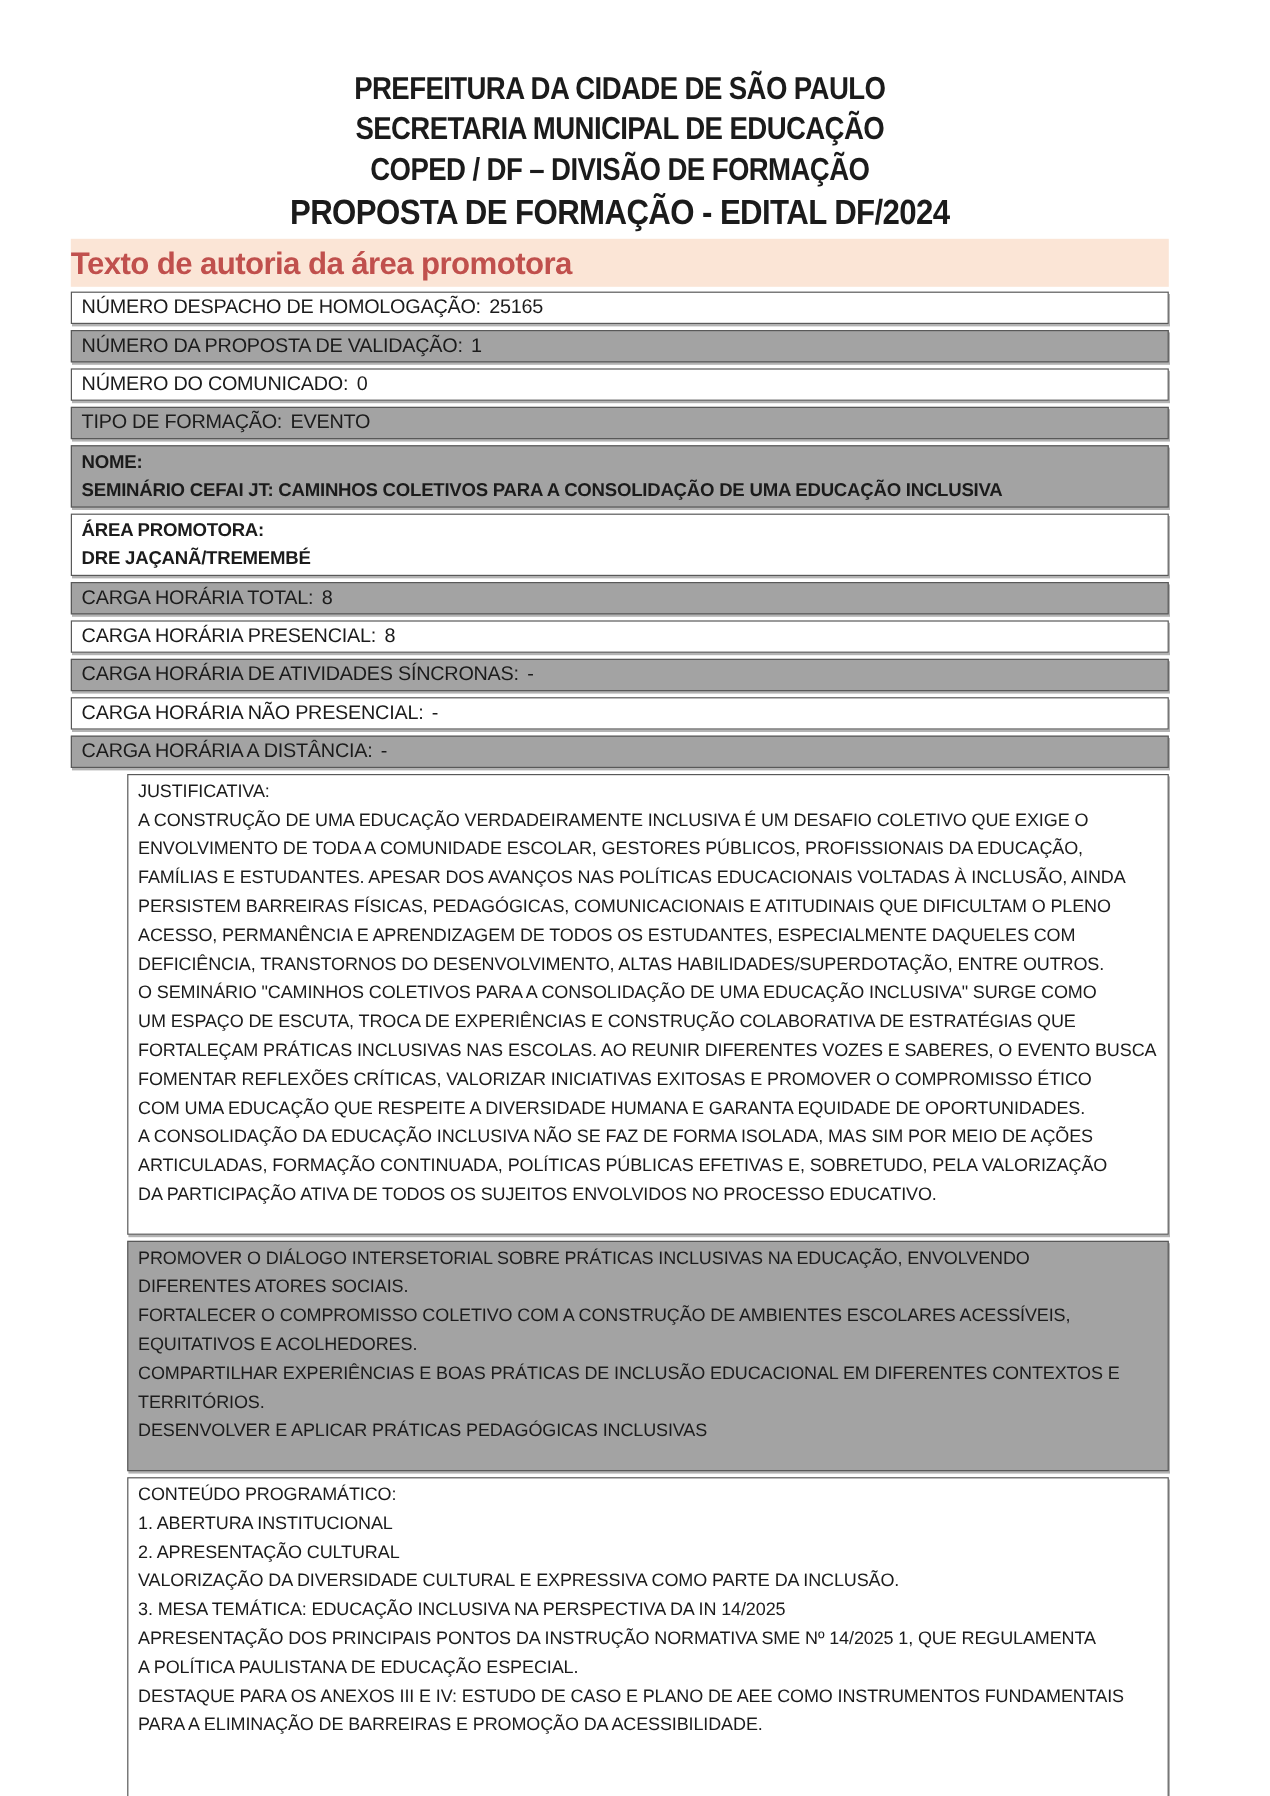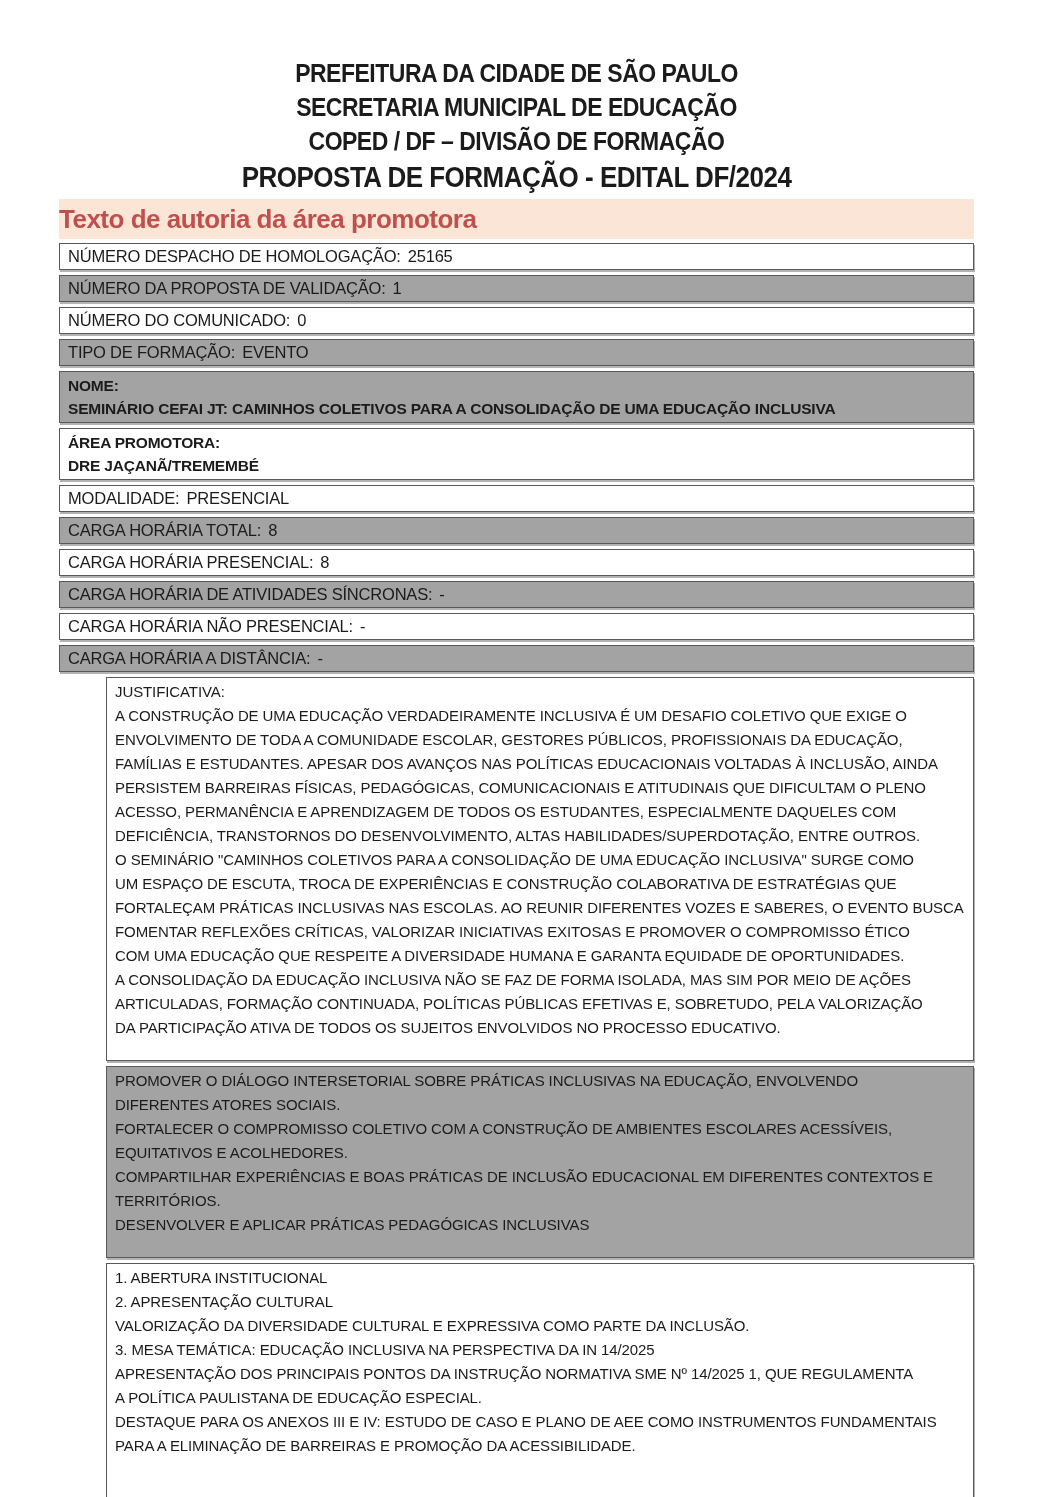--- a/index.html
+++ b/index.html
@@ -123,24 +123,20 @@
     <span class="val">EVENTO</span>
   </div>
       <div class="row peach stacked">
     <span class="lbl">NOME:</span>
     <span class="val">SEMINÁRIO CEFAI JT: CAMINHOS COLETIVOS PARA A CONSOLIDAÇÃO DE UMA EDUCAÇÃO INCLUSIVA</span>
   </div>
       <div class="row white stacked">
     <span class="lbl">ÁREA PROMOTORA:</span>
     <span class="val">DRE JAÇANÃ/TREMEMBÉ</span>
   </div>
-      <div class="row white inline">
-    <span class="lbl">MODALIDADE:</span>
-    <span class="val">PRESENCIAL</span>
-  </div>
       <div class="row peach inline">
     <span class="lbl">CARGA HORÁRIA TOTAL:</span>
     <span class="val">8</span>
   </div>
       <div class="row white inline">
     <span class="lbl">CARGA HORÁRIA PRESENCIAL:</span>
     <span class="val">8</span>
   </div>
       <div class="row peach inline">
     <span class="lbl">CARGA HORÁRIA DE ATIVIDADES SÍNCRONAS:</span>
@@ -177,20 +173,21 @@
       <div class="row section peach">
     <div class="sec-body">PROMOVER O DIÁLOGO INTERSETORIAL SOBRE PRÁTICAS INCLUSIVAS NA EDUCAÇÃO, ENVOLVENDO
 DIFERENTES ATORES SOCIAIS.
 FORTALECER O COMPROMISSO COLETIVO COM A CONSTRUÇÃO DE AMBIENTES ESCOLARES ACESSÍVEIS,
 EQUITATIVOS E ACOLHEDORES.
 COMPARTILHAR EXPERIÊNCIAS E BOAS PRÁTICAS DE INCLUSÃO EDUCACIONAL EM DIFERENTES CONTEXTOS E
 TERRITÓRIOS.
 DESENVOLVER E APLICAR PRÁTICAS PEDAGÓGICAS INCLUSIVAS</div>
   </div>
       <div class="row section white">
+    <div class="sec-title">CONTEÚDO PROGRAMÁTICO:</div>
     <div class="sec-body">1. ABERTURA INSTITUCIONAL
 2. APRESENTAÇÃO CULTURAL
 VALORIZAÇÃO DA DIVERSIDADE CULTURAL E EXPRESSIVA COMO PARTE DA INCLUSÃO.
 3. MESA TEMÁTICA: EDUCAÇÃO INCLUSIVA NA PERSPECTIVA DA IN 14/2025
 APRESENTAÇÃO DOS PRINCIPAIS PONTOS DA INSTRUÇÃO NORMATIVA SME Nº 14/2025 1, QUE REGULAMENTA
 A POLÍTICA PAULISTANA DE EDUCAÇÃO ESPECIAL.
 DESTAQUE PARA OS ANEXOS III E IV: ESTUDO DE CASO E PLANO DE AEE COMO INSTRUMENTOS FUNDAMENTAIS
 PARA A ELIMINAÇÃO DE BARREIRAS E PROMOÇÃO DA ACESSIBILIDADE.</div>
   </div>
     </div>

